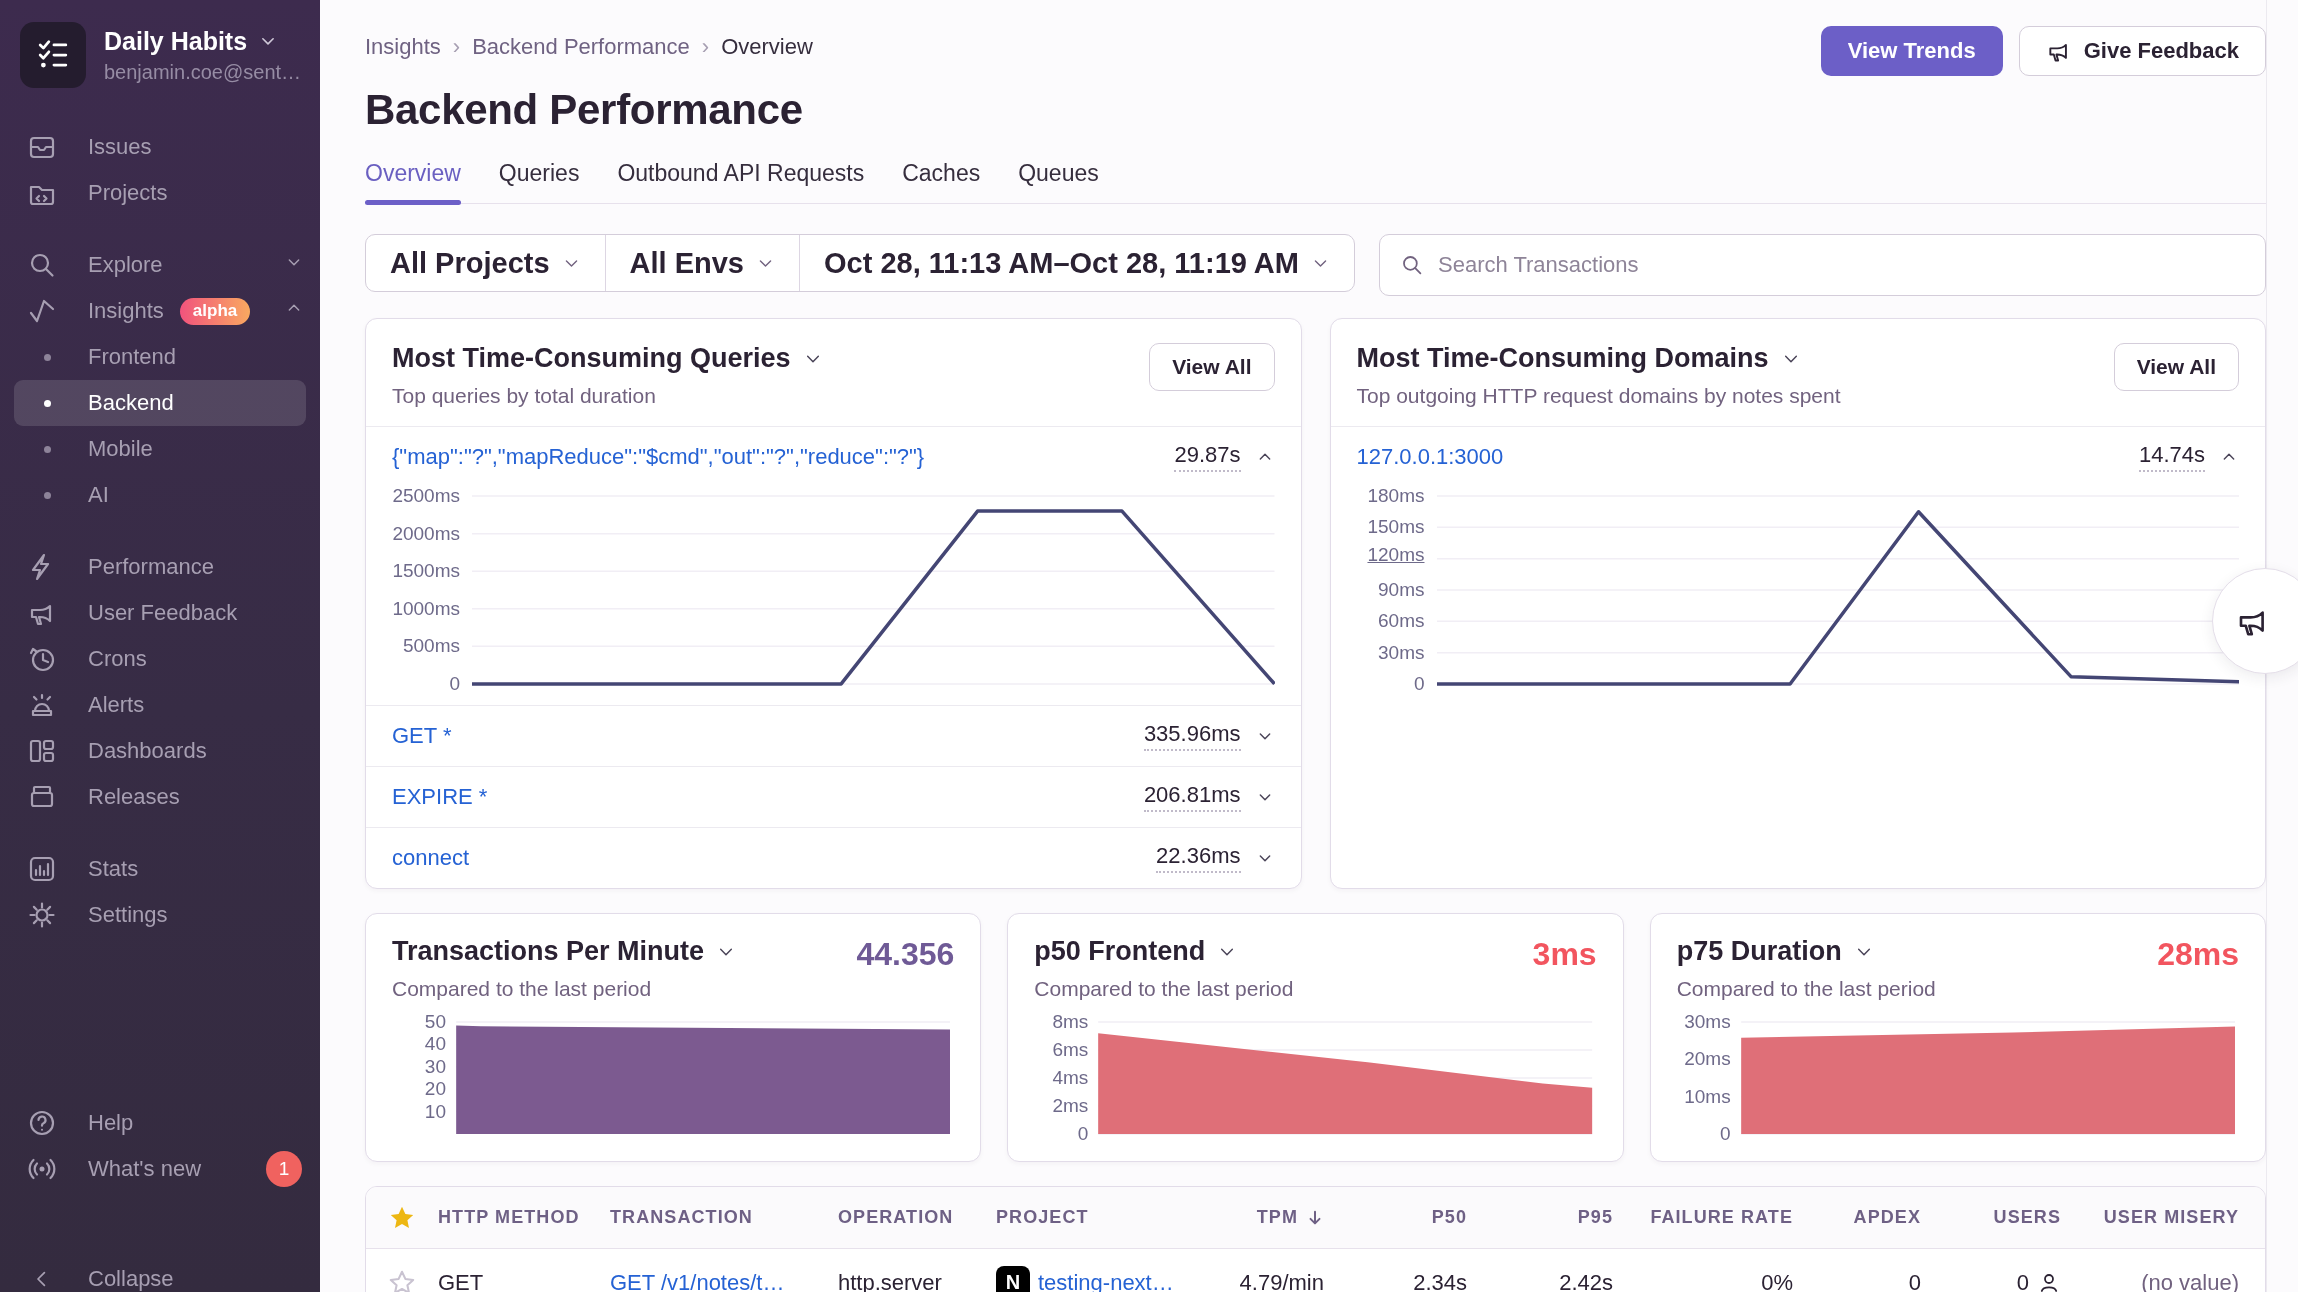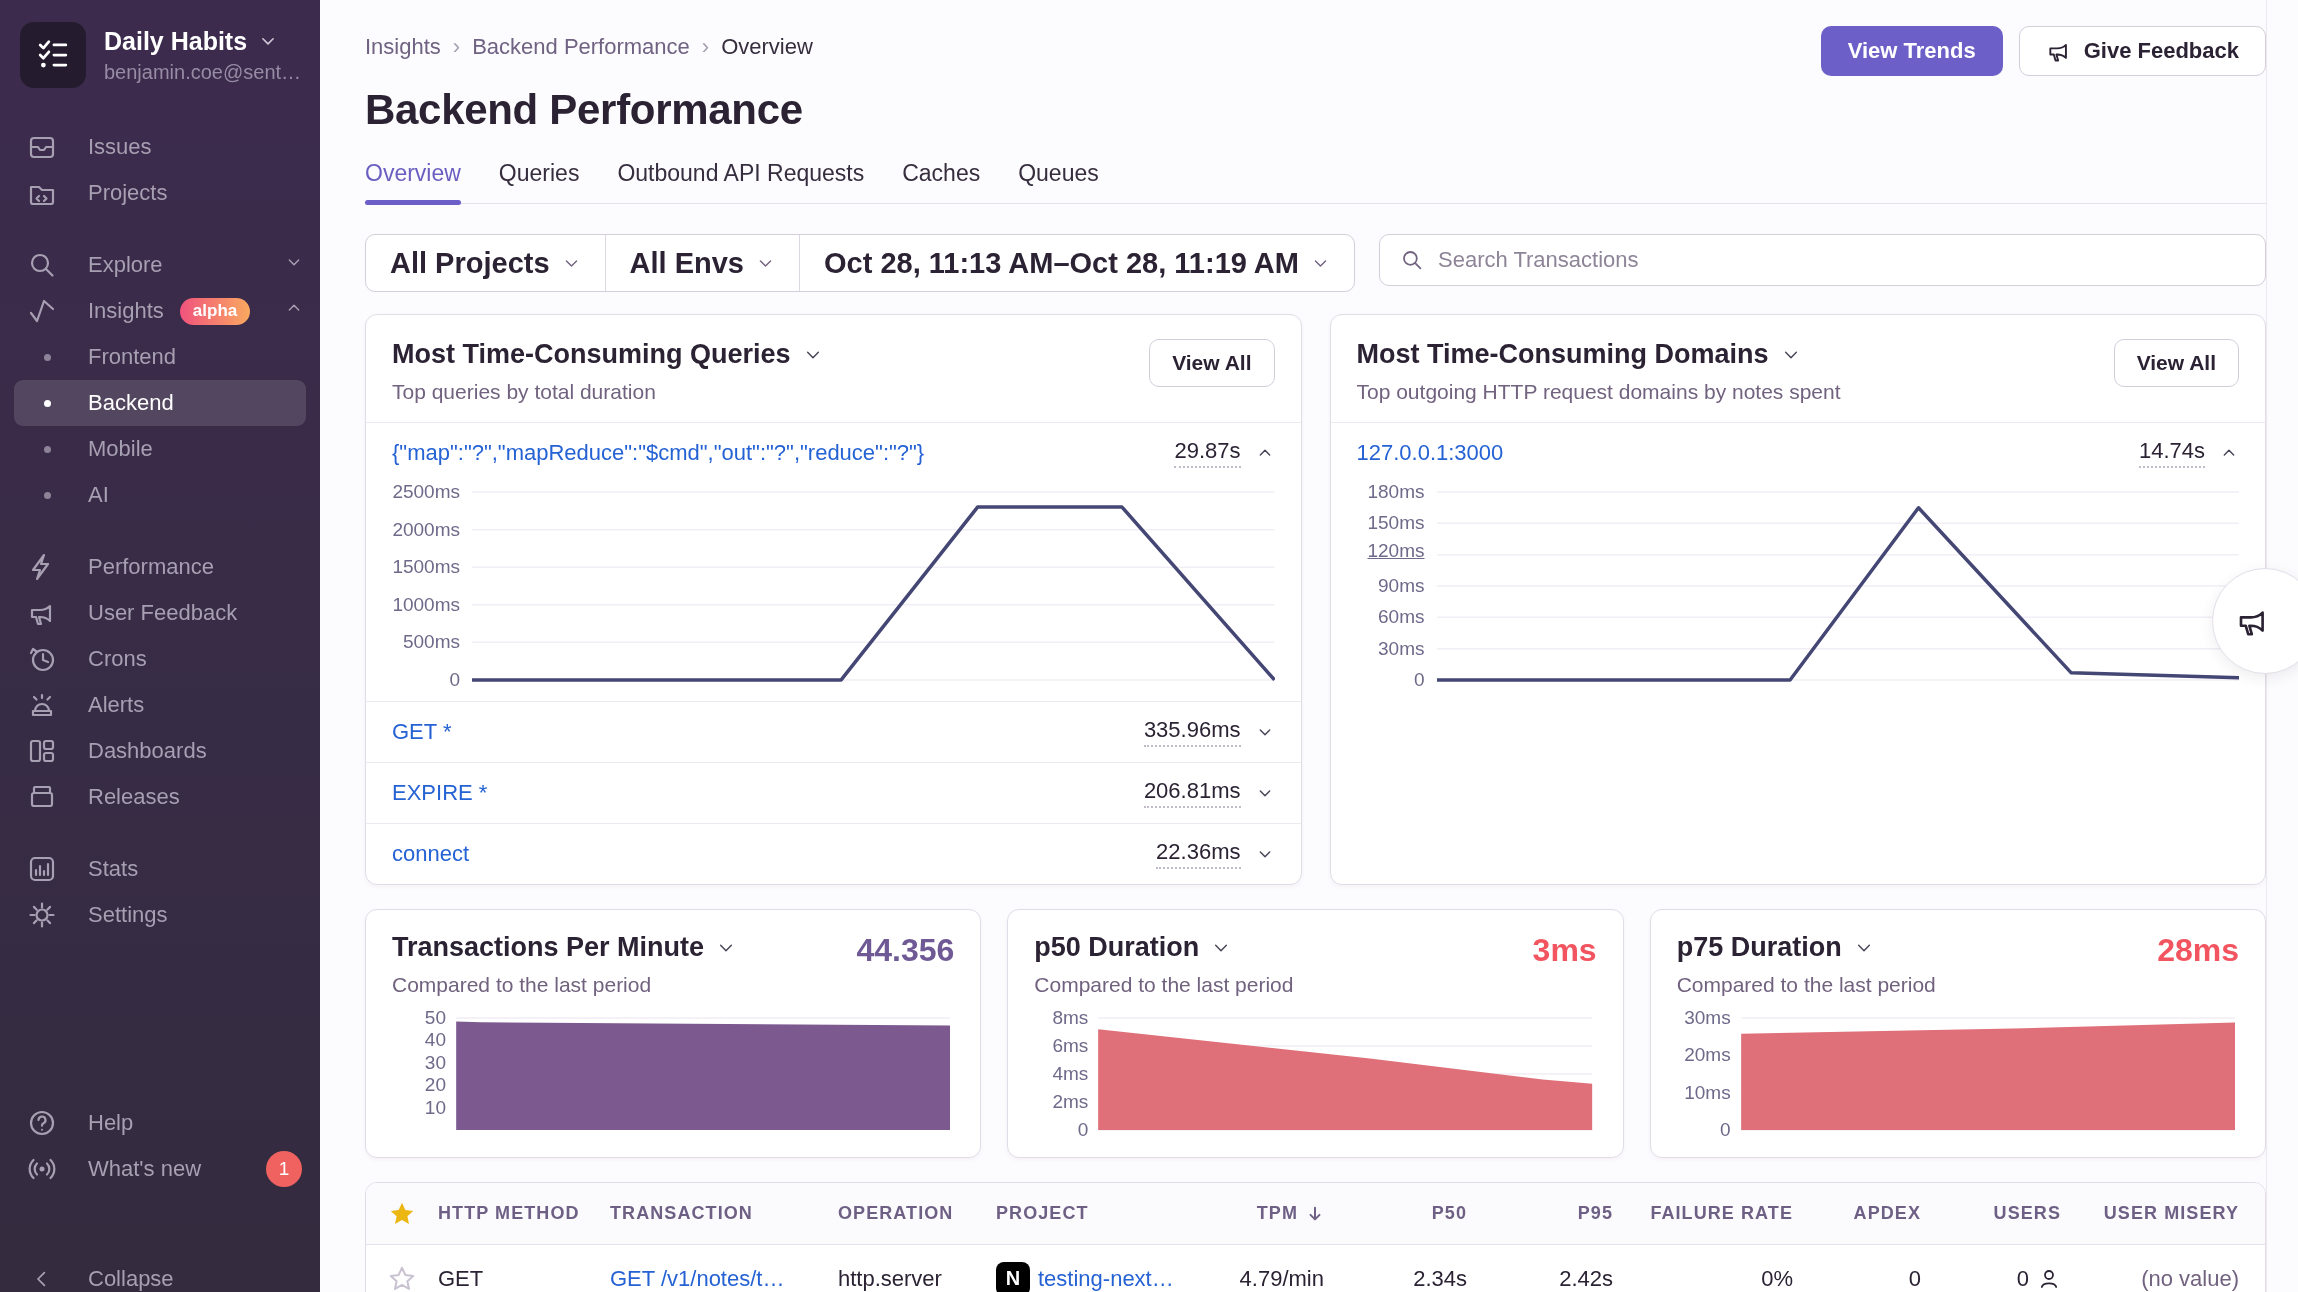--- a/index.html
+++ b/index.html
@@ -50,21 +50,21 @@
   .tabs { display:flex; gap:38px; margin-top:26px; border-bottom:1px solid #e7e1ec; }
   .tab { font-size:23px; padding-bottom:16px; color:#362e3e; cursor:pointer; position:relative; }
   .tab.active { color:#6a5fc1; font-weight:400; }
   .tab.active:after { content:""; position:absolute; left:0; right:0; bottom:-2px; height:5px; border-radius:3px; background:#6c5fc7; }
 
   .filterbar { display:flex; gap:24px; margin-top:30px; }
   .seg { display:flex; align-items:stretch; background:#fff; border:1px solid #d4cdda; border-radius:10px; height:58px; }
   .seg-item { display:flex; align-items:center; gap:12px; padding:0 24px; font-size:29px; font-weight:700; cursor:pointer; white-space:nowrap; }
   .seg-item + .seg-item { border-left:1px solid #ddd6e3; }
   .searchbox { flex:1; display:flex; align-items:center; gap:14px; background:#fff; border:1px solid #d4cdda; border-radius:10px;
-    height:52px; padding:0 20px; }
+    height:62px; padding:0 20px; }
   .searchbox input { border:none; outline:none; flex:1; font-size:22px; font-family:inherit; color:#2b2233; background:transparent; }
   .searchbox input::placeholder { color:#8e8498; }
 
   .cards-row { display:grid; grid-template-columns:1fr 1fr; gap:28px; margin-top:22px; }
   .card { background:#fff; border:1px solid #e2dce9; border-radius:12px; box-shadow:0 2px 5px rgba(43,34,51,.04); overflow:hidden; }
   .card-head { display:flex; justify-content:space-between; align-items:flex-start; padding:24px 26px 18px; }
   .card-title { font-size:27px; font-weight:700; display:flex; align-items:center; gap:12px; }
   .card-sub { font-size:21px; color:#71627f; margin-top:10px; }
   .btn-viewall { height:48px; padding:0 22px; font-size:21px; }
   .divider { height:1px; background:#eceaf0; }
@@ -542,21 +542,21 @@
                 <line x1="0" x2="494" y1="92.60000000000001" y2="92.60000000000001" stroke="#f1eef5" stroke-width="1.5"></line>
                 <polygon points="0.0,6.6 24.7,7.3 494.0,10.6 494,115 0,115" fill="#7c5a90"></polygon>
               </svg></div>
         </div>
       </div>
 
       <div class="card m-card">
         <div class="m-head">
           <div>
             <div class="m-title">
-              <span>p50 Duration</span>
+              <span>p50 Frontend</span>
               <svg class="ic" viewBox="0 0 30 30" style="width:20px;height:20px;color:#4a4458">
                   <path d="M7 11l8 8 8-8"></path>
                 </svg>
             </div>
             <div class="m-sub">Compared to the last period</div>
           </div>
           <div class="m-val red">3ms</div>
         </div>
         <div class="chart chart-small">
           <div class="y-axis">

